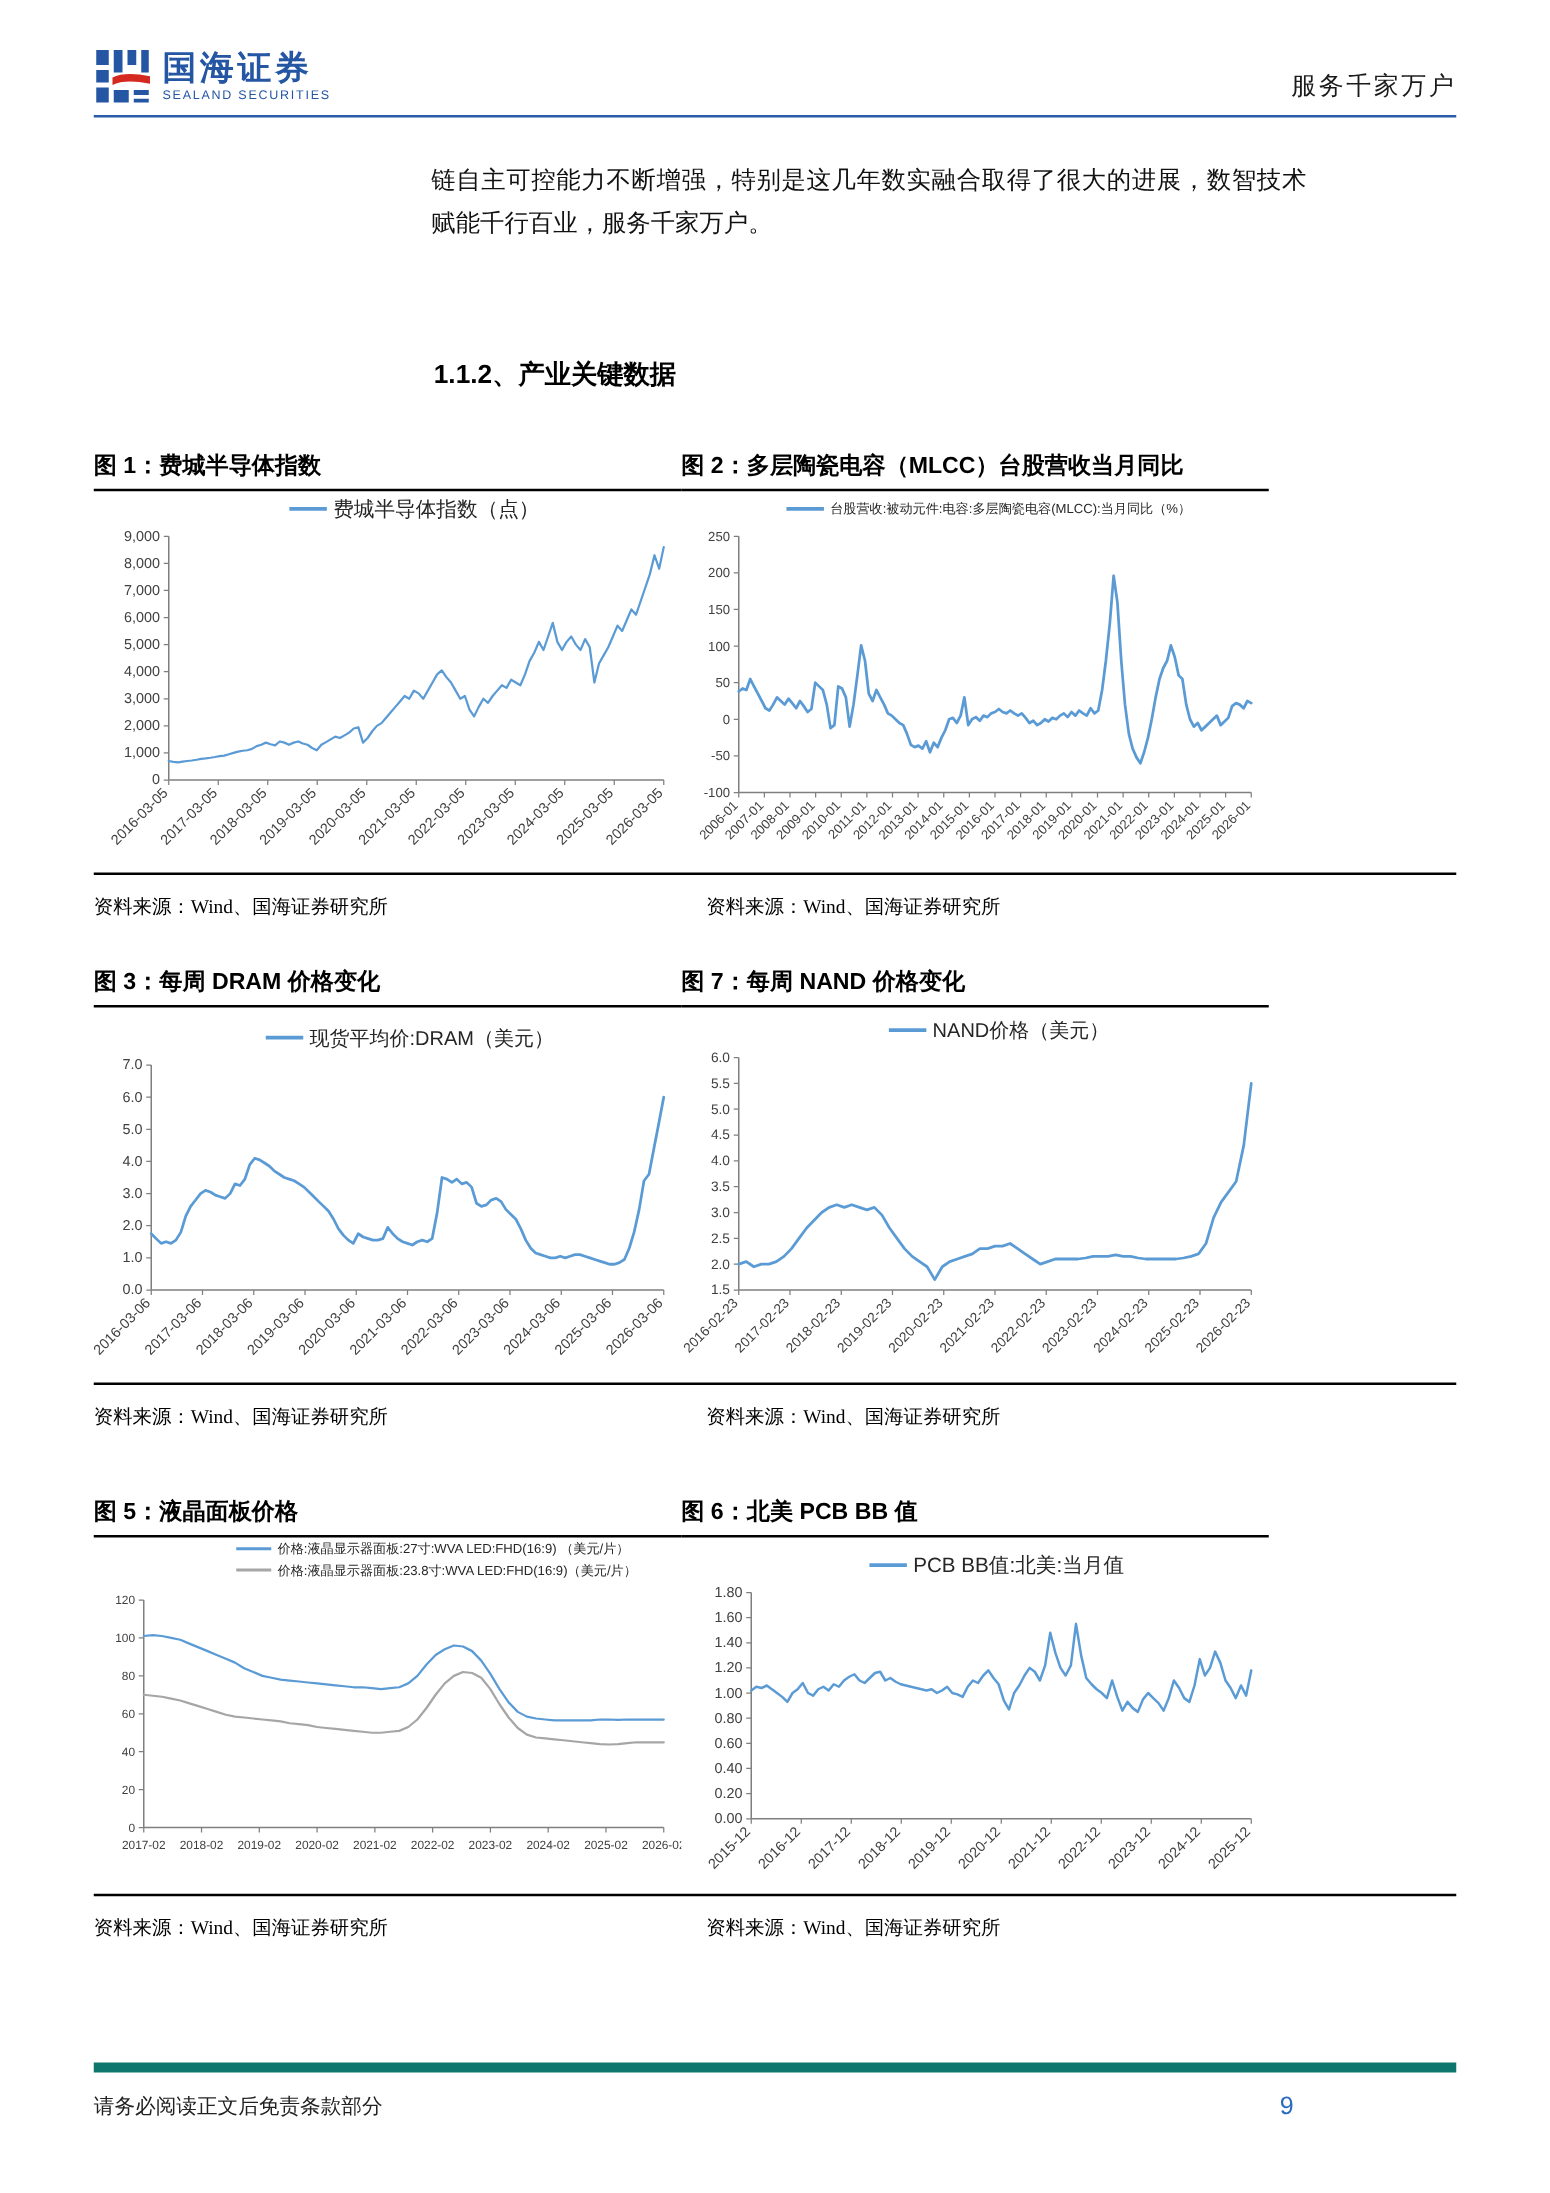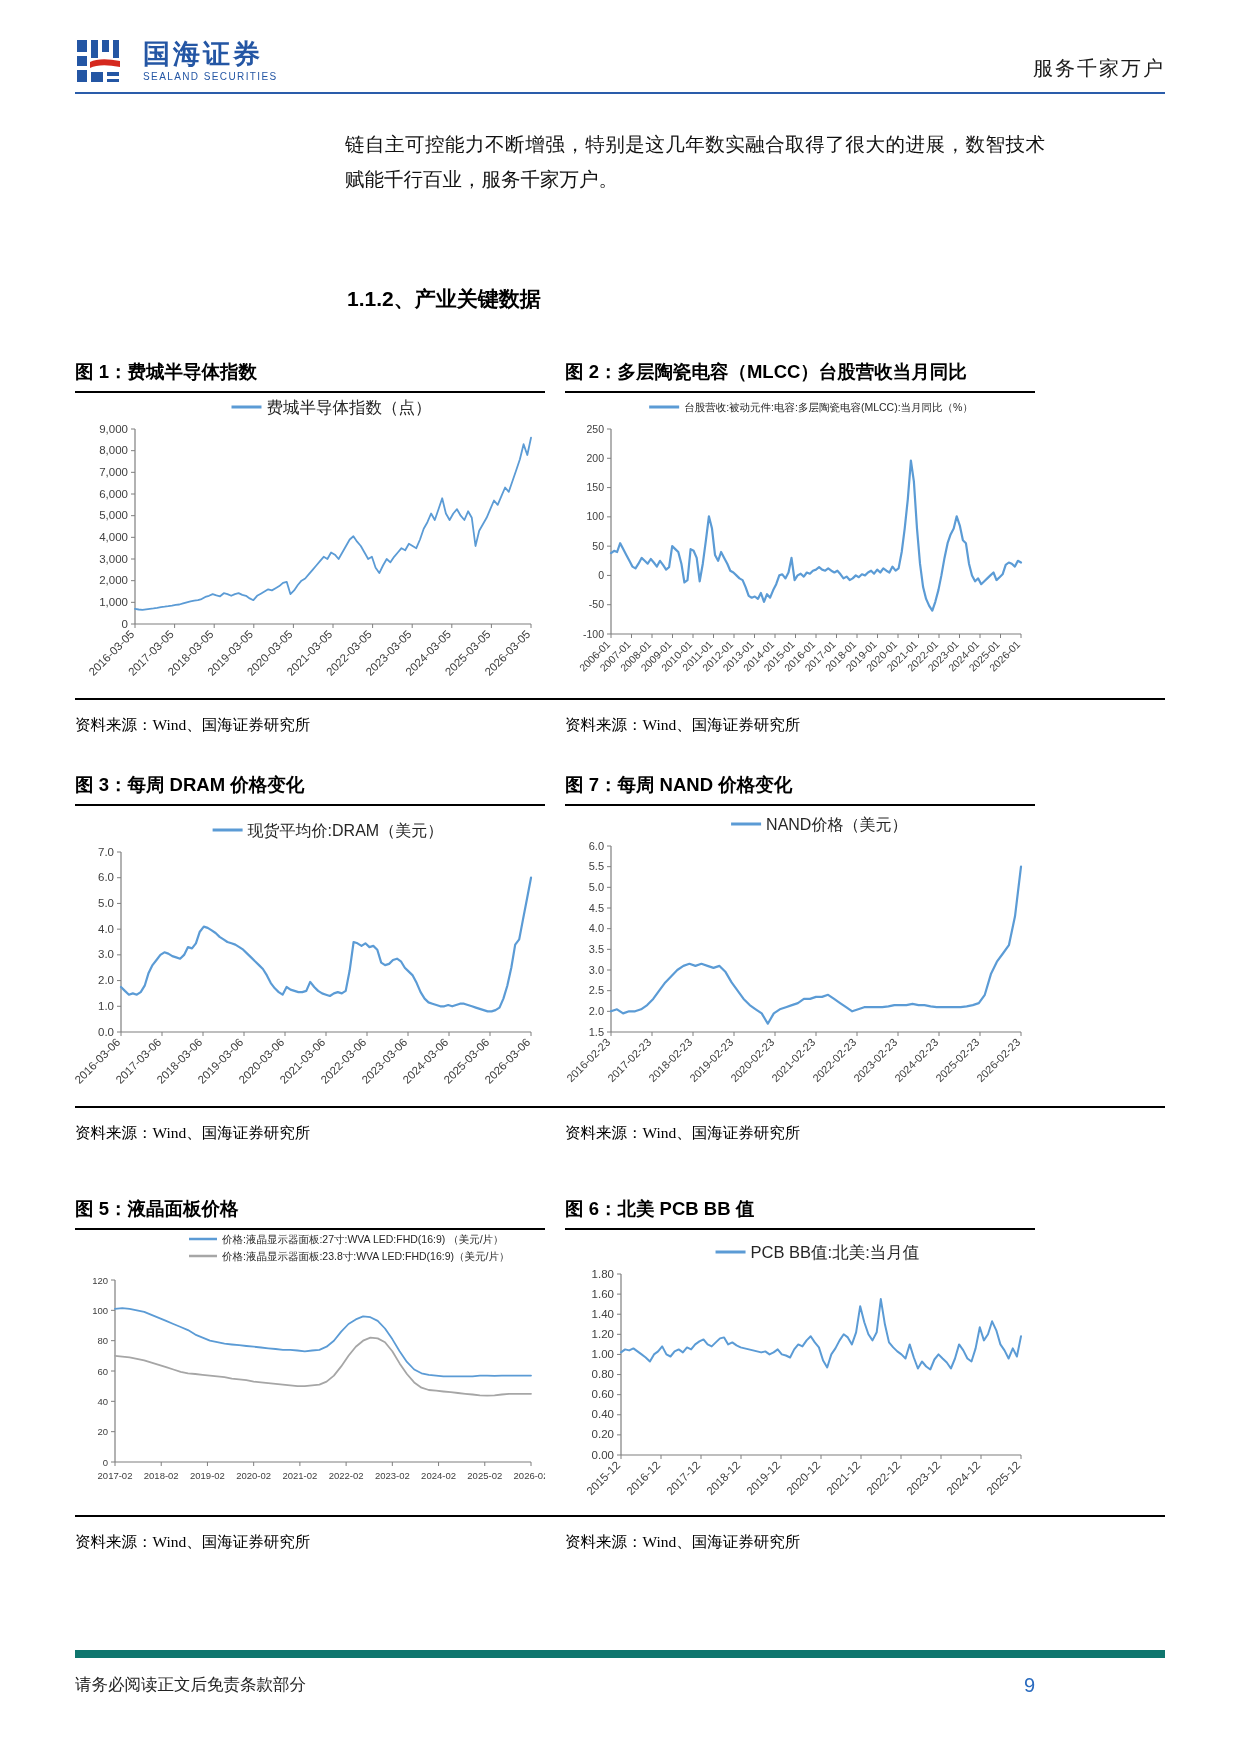--- a/index.html
+++ b/index.html
@@ -1,30 +1,30 @@
 <!DOCTYPE html>
 <html><head>
 <meta charset="utf-8">
 <style>
   html,body{margin:0;padding:0;background:#ffffff;}
   body{width:1240px;height:1754px;position:relative;font-family:"Liberation Serif",serif;color:#111;}
   .page{padding:0 75px;}
   
   .header{width:1090px;display:flex;justify-content:space-between;align-items:flex-end;padding-top:38px;padding-bottom:8px;border-bottom:2px solid #2a5caa;}
-  .logo{display:flex;align-items:center;gap:22px;}
+  .logo{display:flex;align-items:center;gap:9px;}
   .logo-mark{width:46px;height:46px;}
   .logo-text .cn{font-family:"Liberation Sans",sans-serif;font-weight:bold;font-size:27px;color:#2456a4;letter-spacing:3px;line-height:1;}
   .logo-text .en{font-family:Liberation Sans, sans-serif;font-size:10px;color:#2456a4;letter-spacing:1.4px;margin-top:3px;}
   .report-type{font-size:20px;color:#1a1a1a;letter-spacing:2px;padding-bottom:2px;}
   
   .para{margin:34px 0 0 270px;width:700px;font-size:19.5px;line-height:1.78;text-align:justify;}
   .section-title{margin:88px 0 0 272px;font-family:"Liberation Sans",sans-serif;font-weight:bold;font-size:21px;color:#000;}
   
   .fig-grid{margin-top:46px;width:960px;}
-  .fig-row{display:flex;gap:20px;}
+  .fig-row{display:flex;}
   .fig-col{width:470px;}
   .fig-title{font-family:"Liberation Sans",sans-serif;font-weight:bold;font-size:18.5px;color:#000;padding-bottom:7px;border-bottom:2px solid #000;}
   svg.chart{display:block;font-family:"Liberation Sans",sans-serif;}
   .src-row{width:1090px;border-top:2px solid #000;display:flex;}
   .src{width:470px;font-size:15.5px;color:#000;padding-top:15px;}
   .src.left{margin-right:20px;}
   .row-gap1{margin-top:6px;}
   .row-gap2{margin-top:36px;}
   .row-gap3{margin-top:52px;}
   

